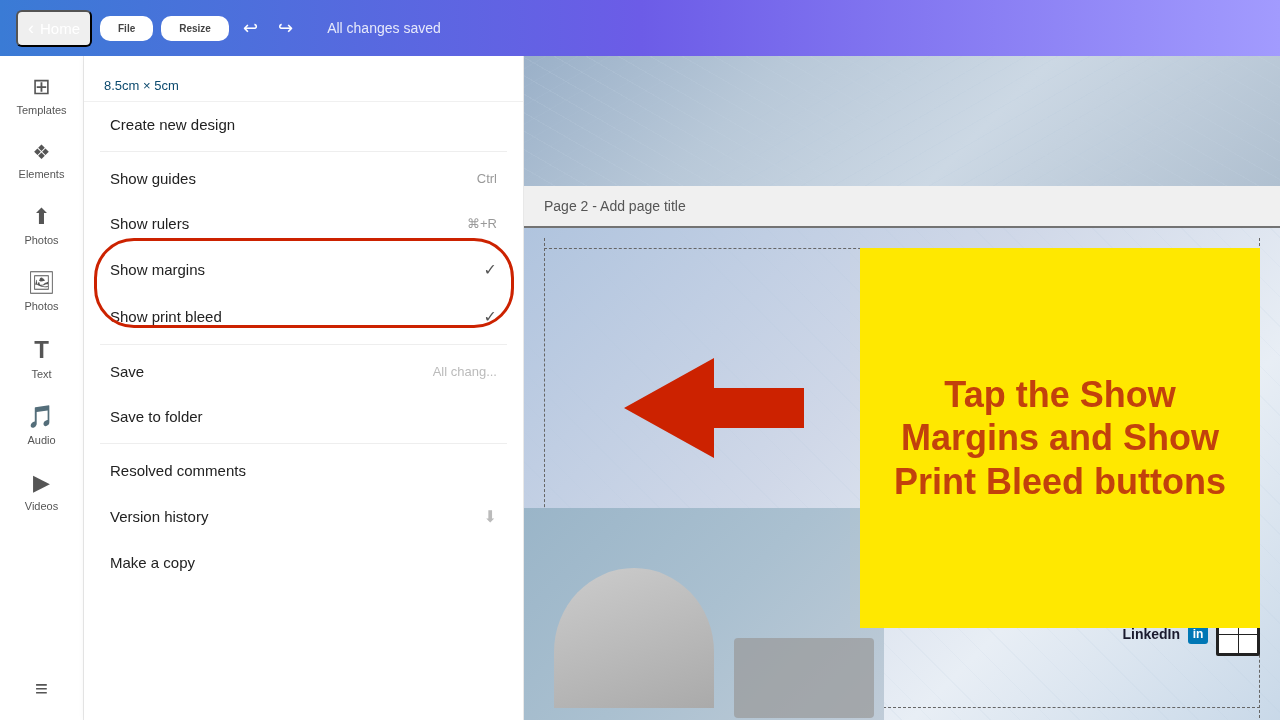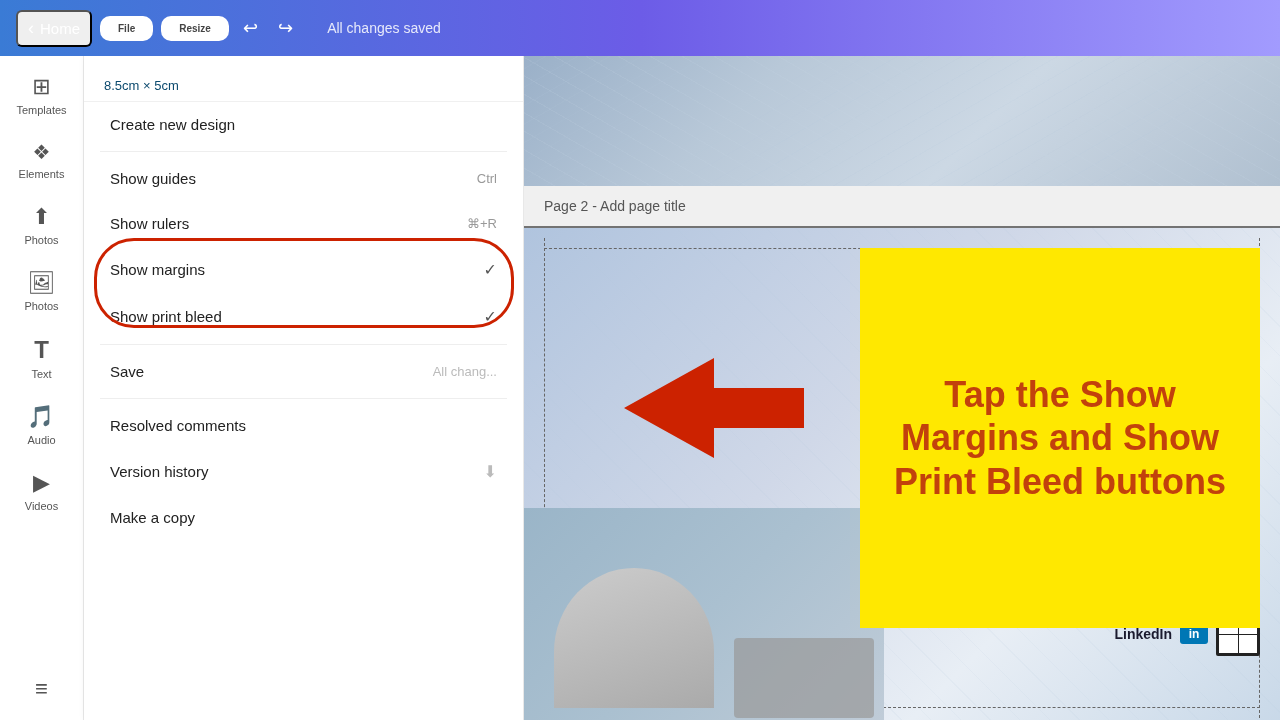--- a/index.html
+++ b/index.html
@@ -255,20 +255,23 @@
       </div>
     </div>
 
     <div class="dropdown-divider"></div>
 
     <div class="save-row dropdown-item">
       <span>Save</span>
       <span class="save-faded">All chang...</span>
     </div>
 
+    <div class="dropdown-item">
+      <span>Save to folder</span>
+    </div>
 
     <div class="dropdown-divider"></div>
 
     <div class="dropdown-item">
       <span>Resolved comments</span>
     </div>
 
     <div class="dropdown-item">
       <span>Version history</span>
       <span style="color:#bbb; font-size:16px;">⬇</span>
@@ -319,21 +322,21 @@
                     background: linear-gradient(160deg, #cccccc 0%, #aaaaaa 100%);
                     border-radius: 50% 50% 0 0 / 60% 60% 0 0;">
         </div>
 
         <div style="position:absolute; bottom:10px; right:10px; width:140px; height:80px;
                     background: #999; border-radius: 4px; opacity:0.7;"></div>
       </div>
 
       <div style="position:absolute; bottom:72px; right:20px; display:flex; align-items:center; gap:8px;">
         <span style="font-size:14px; font-weight:700; color:#1a1a2e;">LinkedIn</span>
-        <div style="width:28px; height:20px; background:#0077b5; border-radius:3px;
+        <div style="width:20px; height:20px; background:#0077b5; border-radius:3px;
                     display:flex; align-items:center; justify-content:center; color:white; font-size:12px; font-weight:900;">in</div>
 
         <div style="width:44px; height:44px; background:#222; border-radius:2px;
                     display:grid; grid-template-columns: repeat(6,1fr); gap:1px; padding:3px;">
           <div style="background:white;grid-column:1/4;grid-row:1/4;"></div>
           <div style="background:white;grid-column:4/7;grid-row:1/2;"></div>
           <div style="background:white;grid-column:4/7;grid-row:3/4;"></div>
           <div style="background:white;grid-column:1/4;grid-row:4/7;"></div>
           <div style="background:white;grid-column:4/7;grid-row:4/7;"></div>
         </div>

